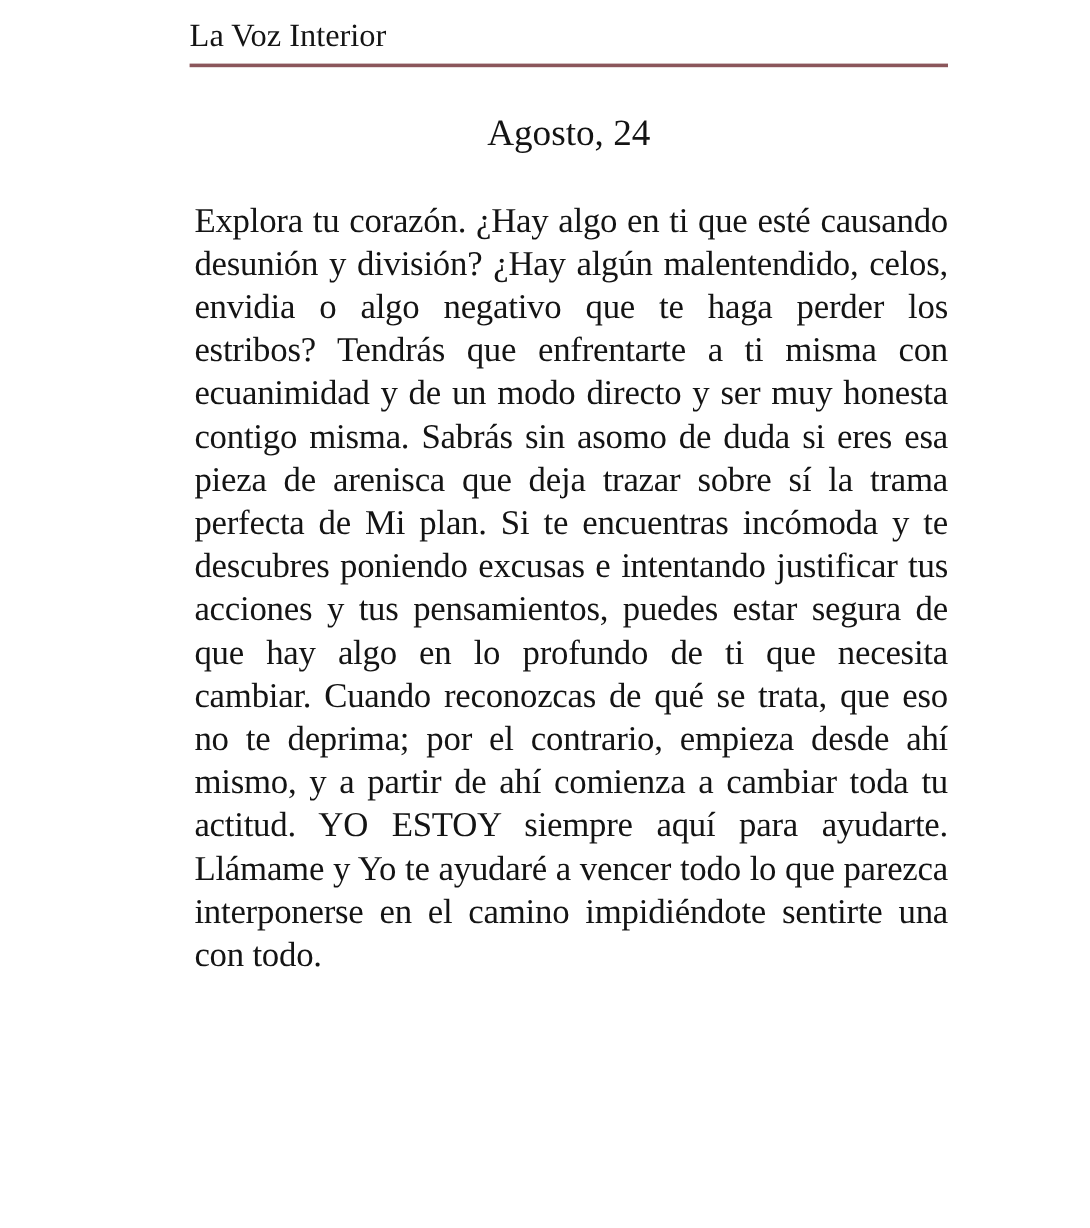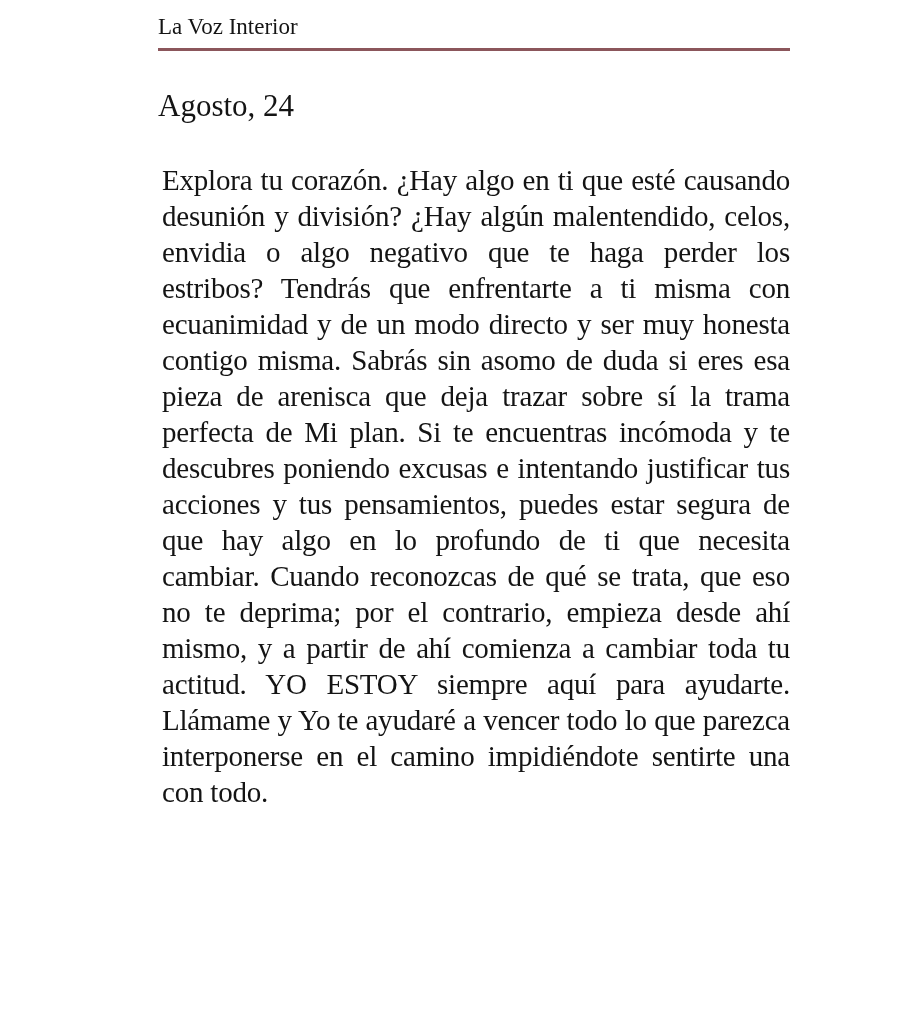--- a/index.html
+++ b/index.html
@@ -18,39 +18,40 @@
   .page {
     position: absolute;
     left: 158px;
     top: 14px;
     width: 632px;
   }
   .page-header {
     display: flex;
     justify-content: space-between;
     align-items: baseline;
-    font-size: 23px;
+    font-size: 27px;
     line-height: 1.15;
     padding-bottom: 8px;
   }
   .page-header .book-title,
   .page-header .author {
     white-space: nowrap;
   }
   .header-rule {
     width: 100%;
     height: 3px;
     background: #8b565b;
     margin: 0;
   }
   .date-heading {
     font-size: 31px;
     font-weight: normal;
     line-height: 1.2;
     margin: 36px 0 0 0;
+    text-align: center;
   }
   .devotional-text {
     font-size: 29px;
     line-height: 36px;
     text-align: justify;
     margin: 37px 0 0 4px;
     letter-spacing: -0.2px;
   }
 </style>
 </head>

